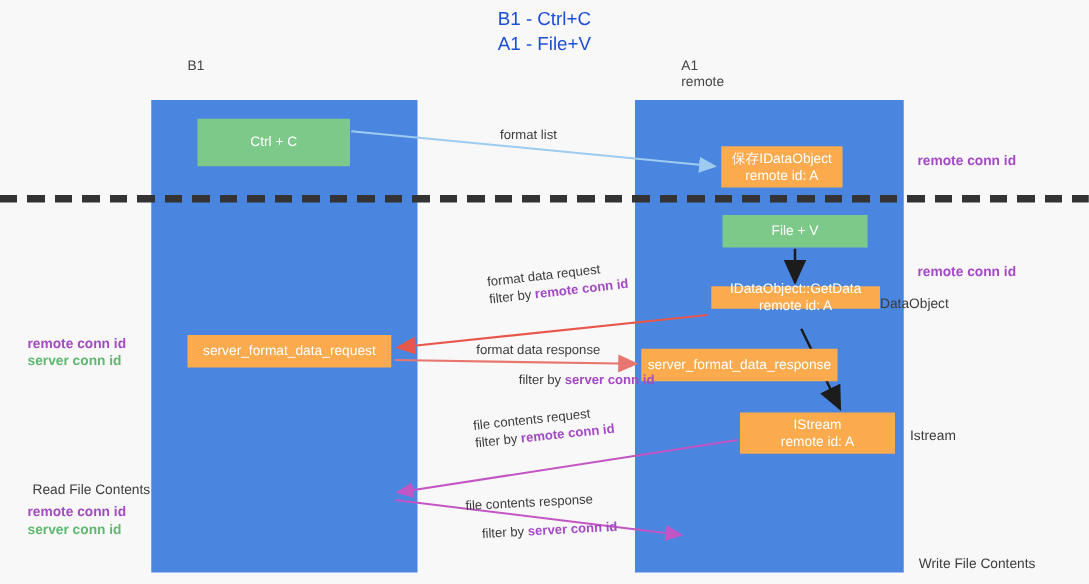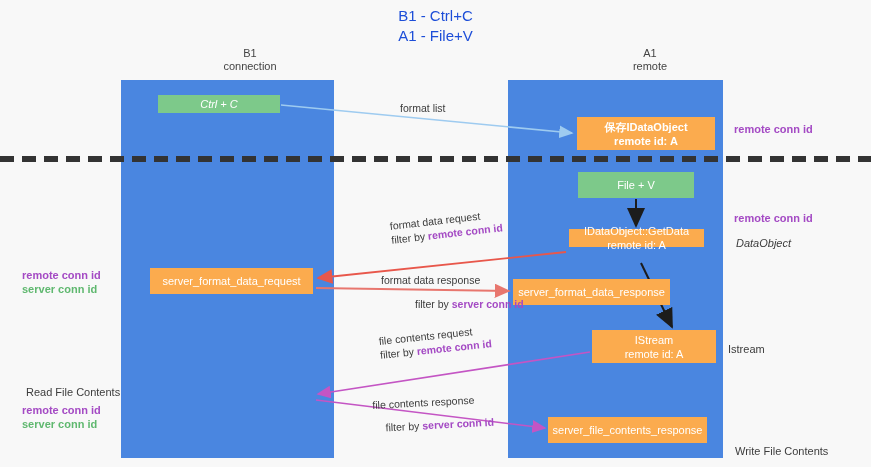--- a/index.html
+++ b/index.html
@@ -16,21 +16,21 @@
 
   
   #title{
     left:0;top:6px;width:871px;
     text-align:center;font-size:15px;line-height:20px;color:#1d4ed8;
   }
   #title div{white-space:pre;}
 
   
   .lane-header{
-    text-align:center;font-size:11px;line-height:13px;color:#444;
+    text-align:left;font-size:11px;line-height:13px;color:#444;
   }
   #hdr-b1{left:150px;top:47px;width:200px;}
   #hdr-a1{left:545px;top:47px;width:210px;}
 
   
   .lane{background:#4a86e0;}
   #lane-b1{left:121px;top:80px;width:213px;height:378px;}
   #lane-a1{left:508px;top:80px;width:215px;height:378px;}
 
   
@@ -46,39 +46,39 @@
     font-size:11px;line-height:14px;
     display:flex;flex-direction:column;
     align-items:center;justify-content:center;
     text-align:center;
     padding:3px 4px;
   }
   .node.green{background:#7dc98a;}
   .node.orange{background:#fbab4e;}
   .node .l2{font-size:11px;}
 
-  #n-ctrlc{left:158px;top:95px;width:122px;height:18px;font-style:italic;}
-  #n-save{left:577px;top:117px;width:138px;height:33px;font-weight:bold;}
+  #n-ctrlc{left:158px;top:95px;width:122px;height:38px;}
+  #n-save{left:577px;top:117px;width:97px;height:33px;}
   #n-ctrlv{left:578px;top:172px;width:116px;height:26px;}
   #n-getdata{left:569px;top:229px;width:135px;height:18px;}
   #n-fmtreq{left:150px;top:268px;width:163px;height:26px;}
   #n-fmtresp{left:513px;top:279px;width:157px;height:26px;}
   #n-istream{left:592px;top:330px;width:124px;height:33px;}
   #n-filereq{left:150px;top:384px;width:163px;height:26px;}
   #n-fileresp{left:548px;top:417px;width:159px;height:26px;}
 
   
   .side{font-size:11px;line-height:14px;}
   .purple{color:#a44ac4;font-weight:bold;}
   .green-t{color:#5fb86f;font-weight:bold;}
   .plain{color:#3c3c3c;}
 
   #lbl-rc1{left:734px;top:122px;}
   #lbl-rc2{left:734px;top:211px;}
-  #lbl-dataobject{left:736px;top:236px;font-style:italic;}
+  #lbl-dataobject{left:704px;top:236px;}
   #lbl-istream{left:728px;top:342px;}
   #lbl-write{left:735px;top:424px;margin-top:20px;}
 
   #lbl-left1{left:22px;top:268px;text-align:left;}
   #lbl-left2{left:22px;top:384px;text-align:left;}
   #lbl-readfile{left:26px;top:385px;}
 
   
   .edge-label{font-size:10.5px;line-height:14px;white-space:nowrap;}
   .edge-label .hl{font-weight:bold;}
@@ -143,21 +143,20 @@
 
   <div class="abs" id="divider"></div>
 
   <div class="abs" id="title">
     <div>B1 - Ctrl+C</div>
     <div>A1 - File+V</div>
   </div>
 
   <div class="abs lane-header" id="hdr-b1">
     <div>B1</div>
-    <div>connection</div>
   </div>
   <div class="abs lane-header" id="hdr-a1">
     <div>A1</div>
     <div>remote</div>
   </div>
 
   <div class="abs node green" id="n-ctrlc">
     <span>Ctrl + C</span>
   </div>
 
@@ -182,23 +181,20 @@
   <div class="abs node orange" id="n-fmtresp">
     <span>server_format_data_response</span>
   </div>
 
   <div class="abs node orange" id="n-istream">
     <span>IStream</span>
     <span class="l2">remote id: A</span>
   </div>
 
 
-  <div class="abs node orange" id="n-fileresp">
-    <span>server_file_contents_response</span>
-  </div>
 
   <div class="abs edge-label" id="el-formatlist">
     <span>format list</span>
   </div>
 
   <div class="abs edge-label" id="el-fdreq">
     <div class="r1">format data request</div>
     <div class="r2">
       <span>filter by </span><span class="hl purple">remote conn id</span>
     </div>

